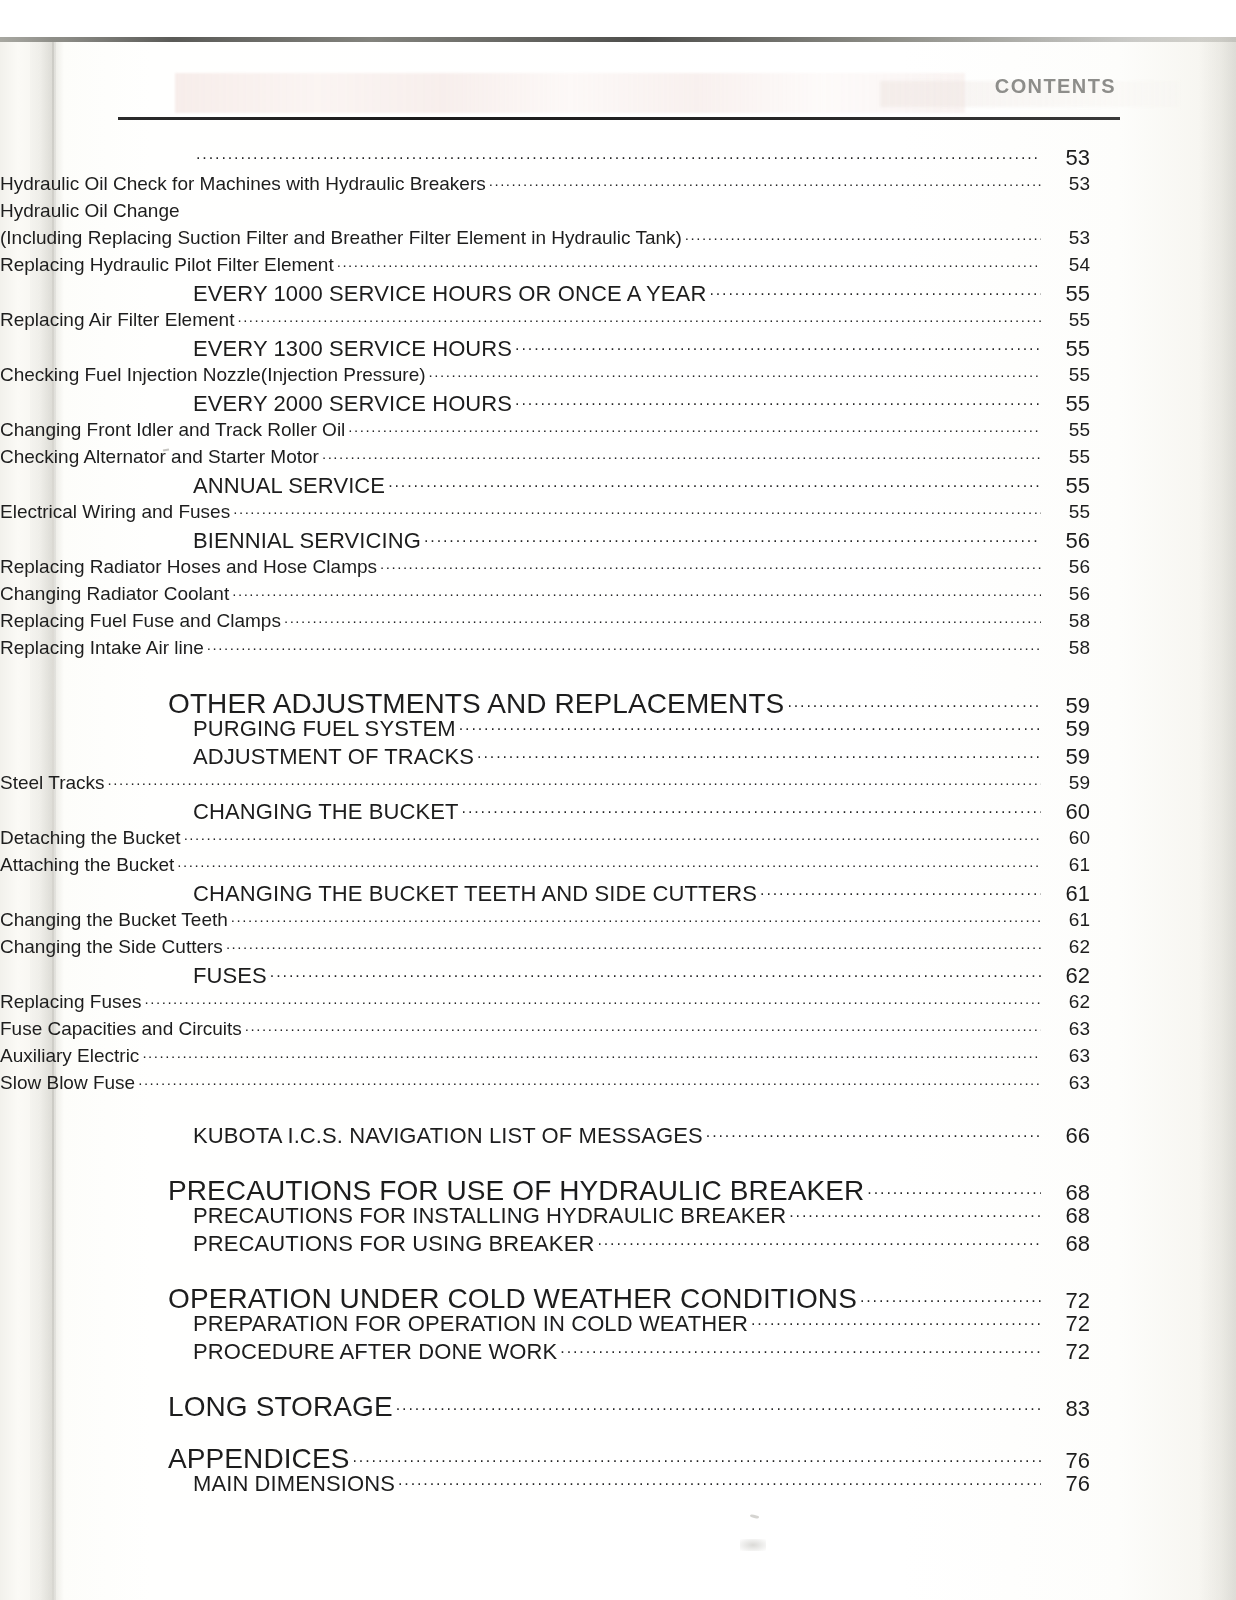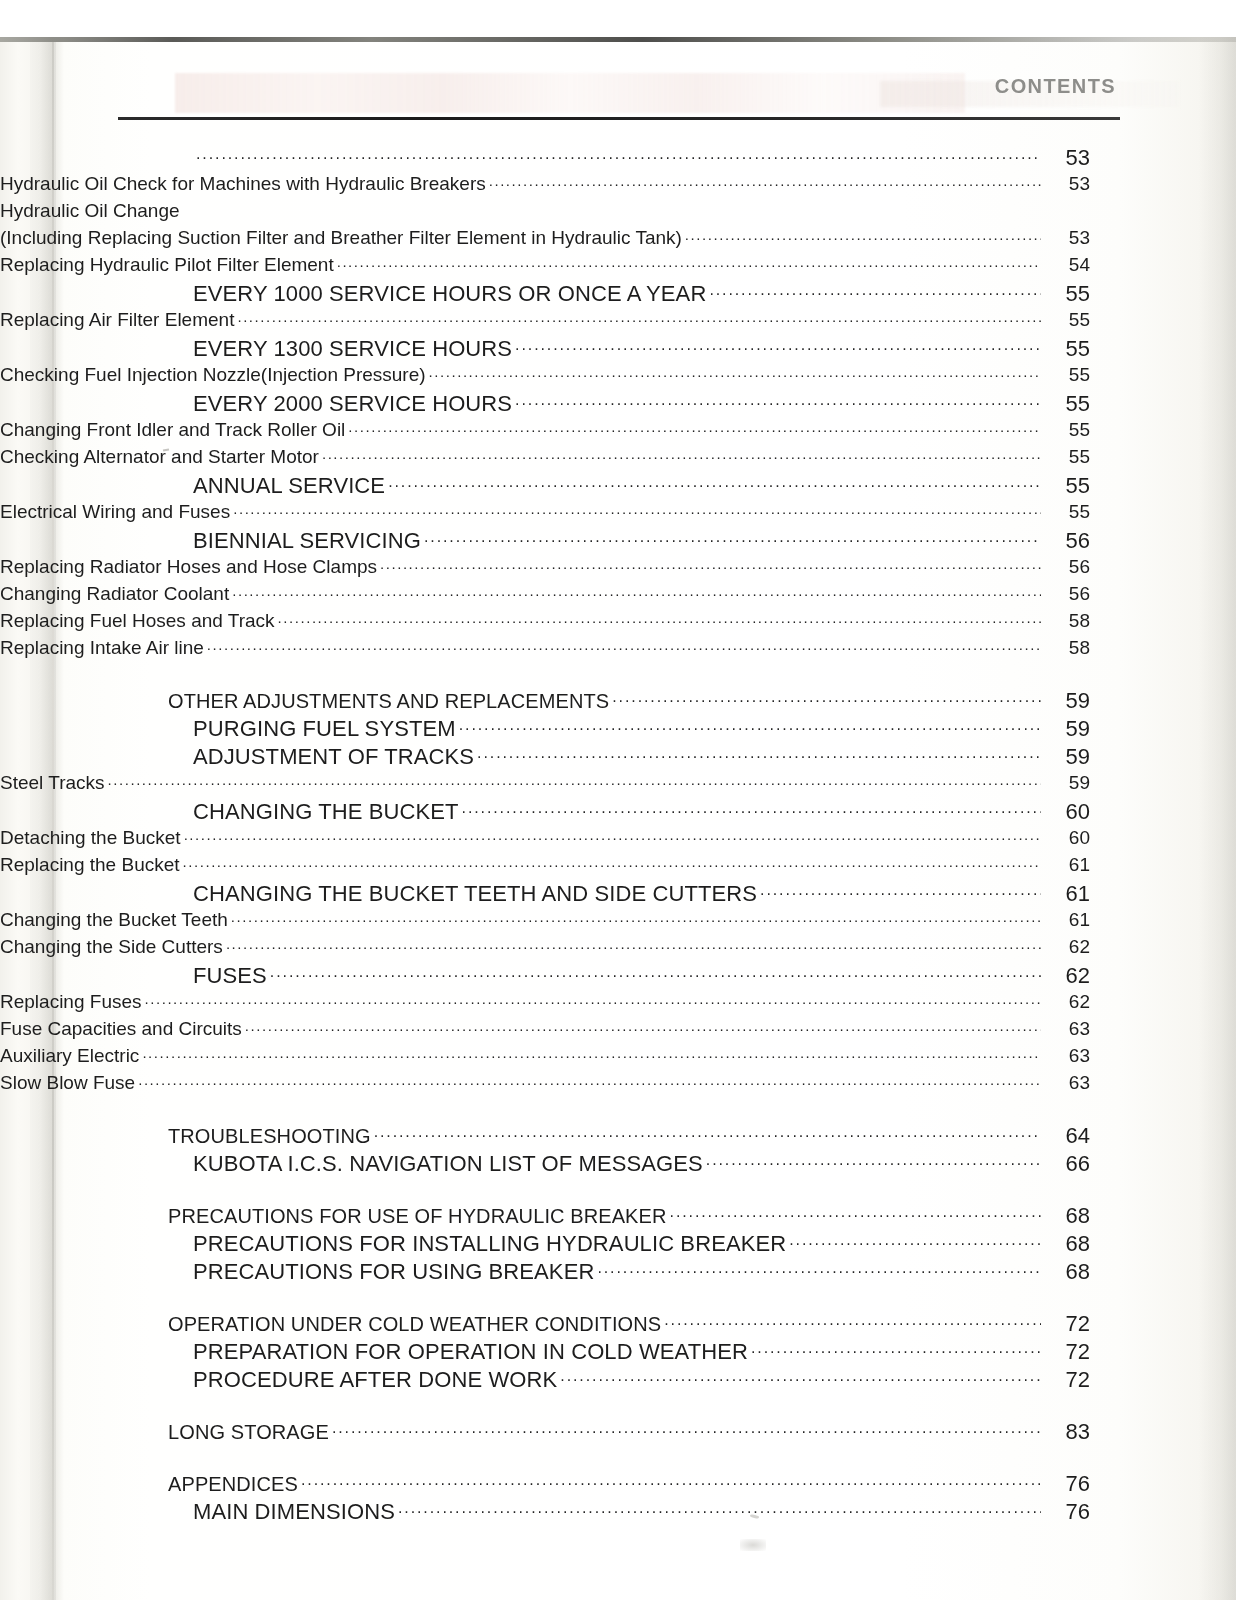--- a/index.html
+++ b/index.html
@@ -158,21 +158,21 @@
     color: #232323;
   }
   .row .pg {
     flex: 0 0 46px;
     text-align: right;
     font-family: "Liberation Sans", sans-serif;
   }
 
   
   .lv1 { padding-left: 168px; padding-right: 146px; }
-  .lv1 .lbl { font-size: 20px; letter-spacing: .1px; }
+  .lv1 .lbl { font-size: 28px; letter-spacing: .1px; }
   .lv1 .pg  { font-size: 22px; }
   .lv1 .dots::after { font-size: 16px; letter-spacing: 1.9px; }
 
   
   .lv2 { padding-left: 193px; padding-right: 146px; }
   .lv2 .lbl { font-size: 22px; letter-spacing: .1px; }
   .lv2 .pg  { font-size: 22px; }
   .lv2 .dots::after { font-size: 16px; letter-spacing: 1.9px; }
 
   
@@ -288,21 +288,21 @@
           <span class="lbl">Replacing Radiator Hoses and Hose Clamps</span>
           <span class="dots"></span>
           <span class="pg">56</span>
         </div>
         <div class="row lv3">
           <span class="lbl">Changing Radiator Coolant</span>
           <span class="dots"></span>
           <span class="pg">56</span>
         </div>
         <div class="row lv3">
-          <span class="lbl">Replacing Fuel Hoses and Track</span>
+          <span class="lbl">Replacing Fuel Fuse and Clamps</span>
           <span class="dots"></span>
           <span class="pg">58</span>
         </div>
         <div class="row lv3">
           <span class="lbl">Replacing Intake Air line</span>
           <span class="dots"></span>
           <span class="pg">58</span>
         </div>
       </div>
       <div class="grp spaced">
@@ -330,21 +330,21 @@
           <span class="lbl">CHANGING THE BUCKET</span>
           <span class="dots"></span>
           <span class="pg">60</span>
         </div>
         <div class="row lv3">
           <span class="lbl">Detaching the Bucket</span>
           <span class="dots"></span>
           <span class="pg">60</span>
         </div>
         <div class="row lv3">
-          <span class="lbl">Replacing the Bucket</span>
+          <span class="lbl">Attaching the Bucket</span>
           <span class="dots"></span>
           <span class="pg">61</span>
         </div>
         <div class="row lv2">
           <span class="lbl">CHANGING THE BUCKET TEETH AND SIDE CUTTERS</span>
           <span class="dots"></span>
           <span class="pg">61</span>
         </div>
         <div class="row lv3">
           <span class="lbl">Changing the Bucket Teeth</span>
@@ -376,25 +376,20 @@
           <span class="dots"></span>
           <span class="pg">63</span>
         </div>
         <div class="row lv3">
           <span class="lbl">Slow Blow Fuse</span>
           <span class="dots"></span>
           <span class="pg">63</span>
         </div>
       </div>
       <div class="grp spaced">
-        <div class="row lv1">
-          <span class="lbl">TROUBLESHOOTING</span>
-          <span class="dots"></span>
-          <span class="pg">64</span>
-        </div>
         <div class="row lv2">
           <span class="lbl">KUBOTA I.C.S. NAVIGATION LIST OF MESSAGES</span>
           <span class="dots"></span>
           <span class="pg">66</span>
         </div>
       </div>
       <div class="grp spaced">
         <div class="row lv1">
           <span class="lbl">PRECAUTIONS FOR USE OF HYDRAULIC BREAKER</span>
           <span class="dots"></span>

